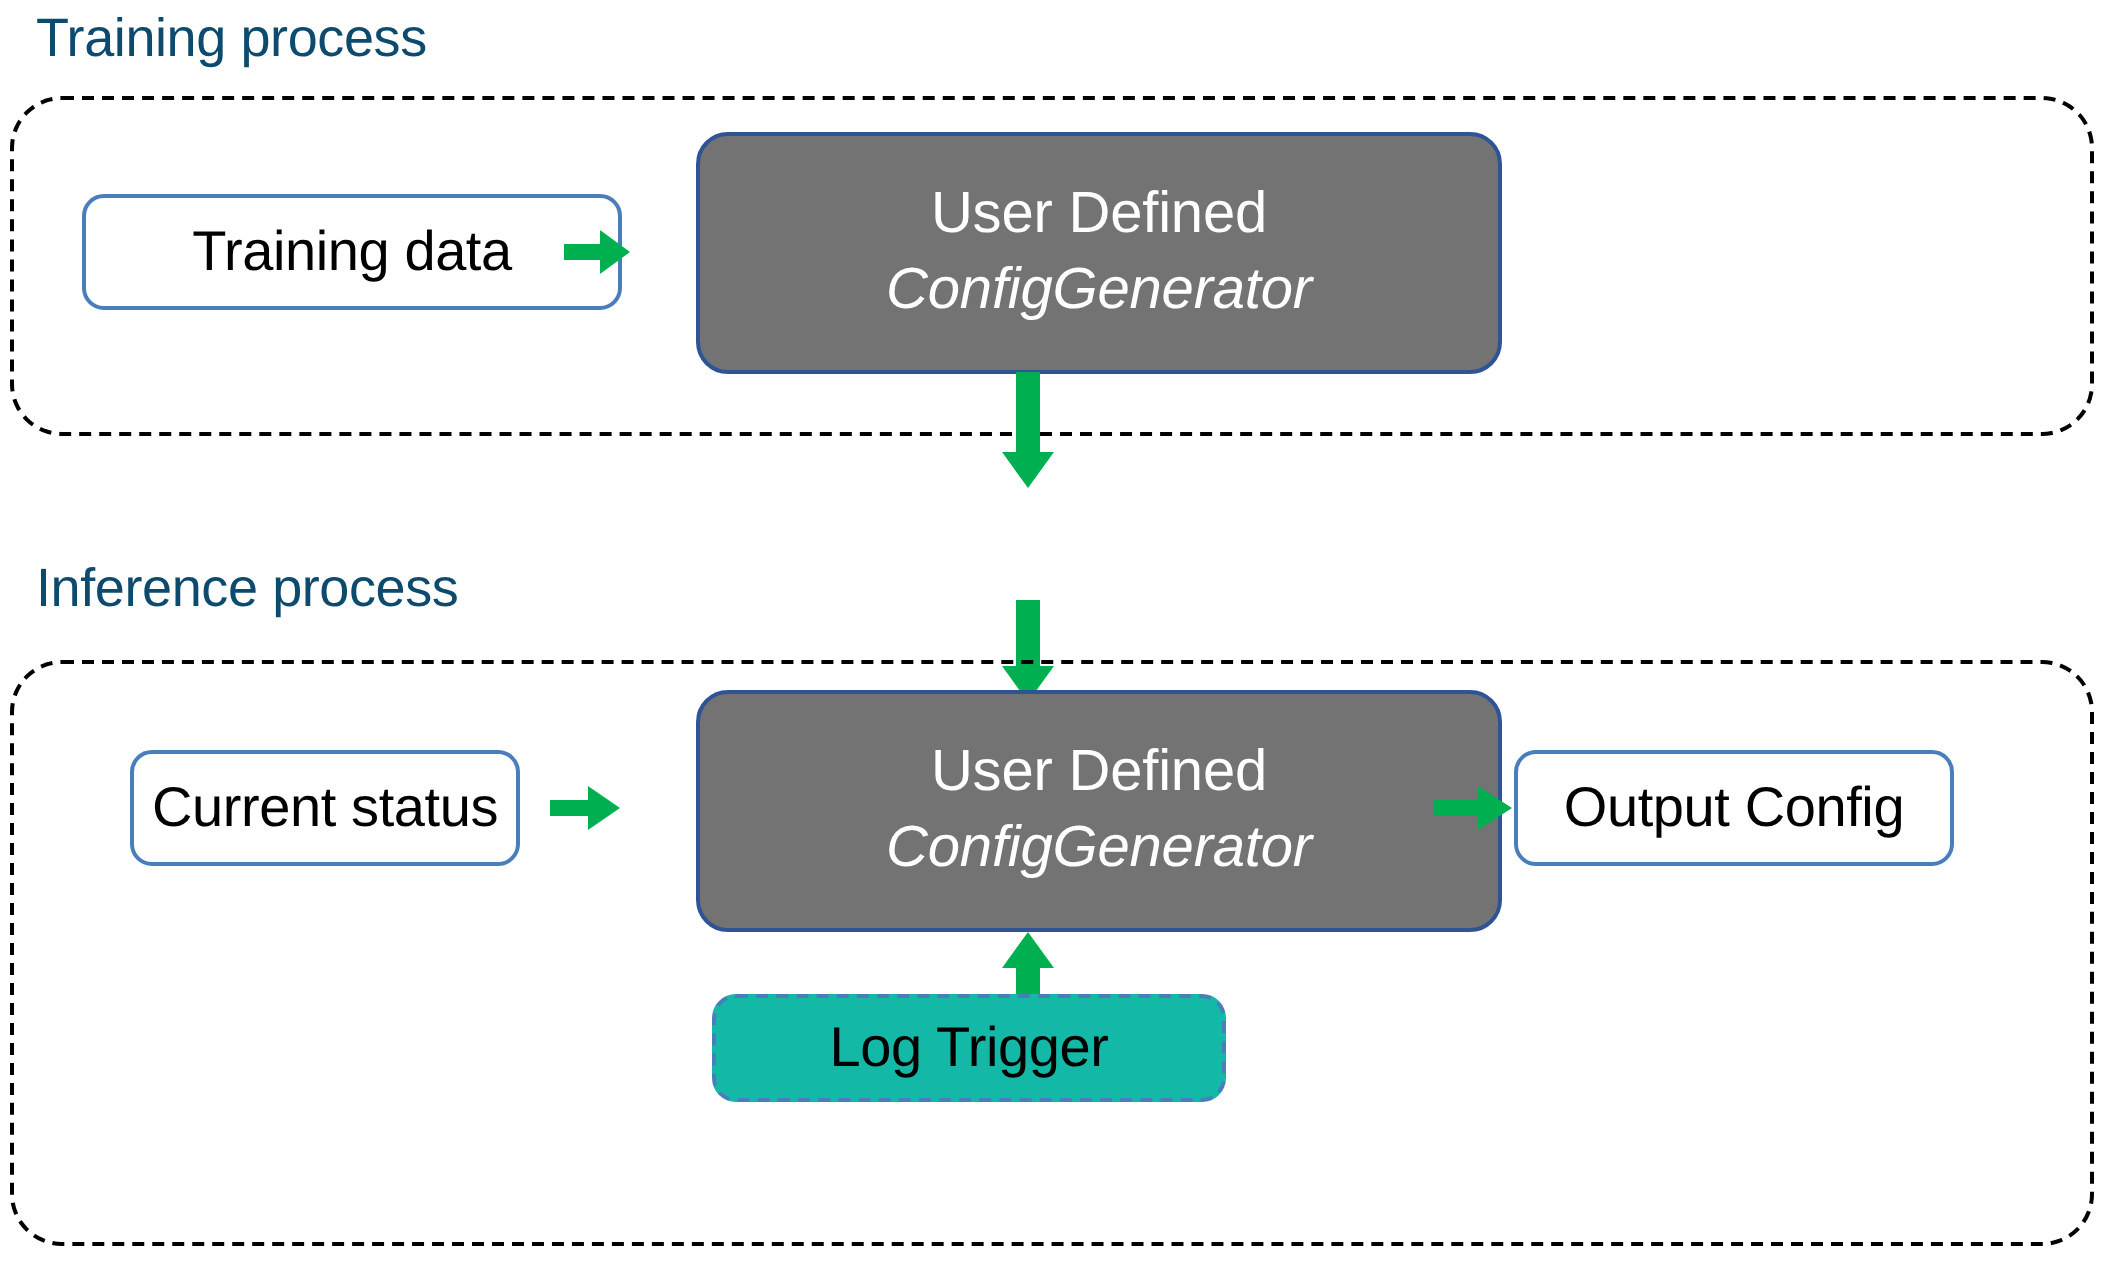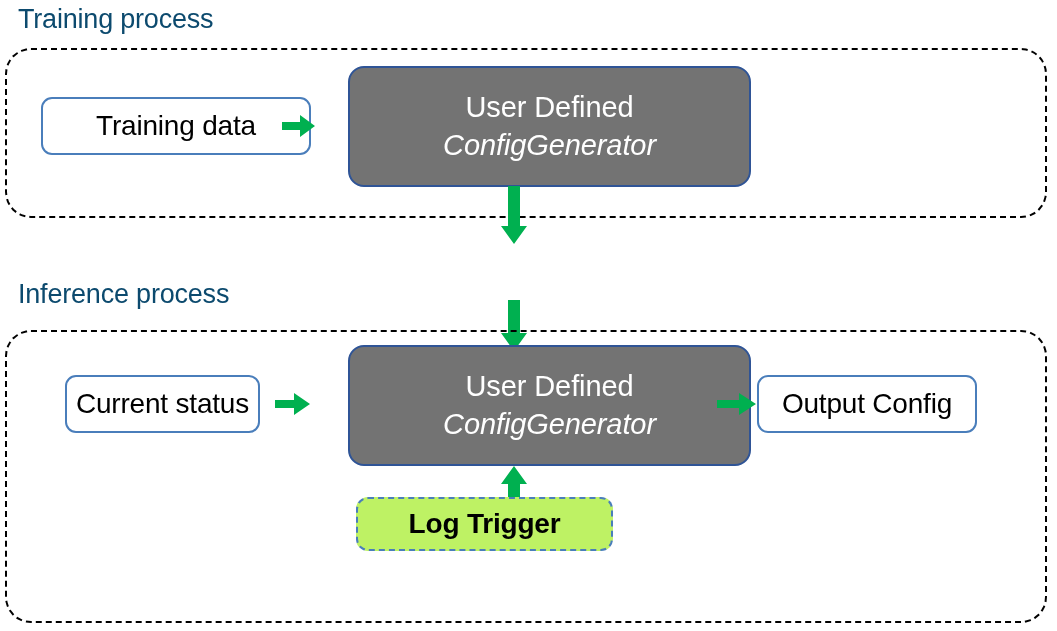--- a/index.html
+++ b/index.html
@@ -73,32 +73,31 @@
     white-space: nowrap;
     letter-spacing: -0.1px;
     margin-left: 36px;
   }
   .filled-box .line2 { margin-top: 2px; font-style: italic; }
 
   
   .trigger-box {
     position: absolute;
     box-sizing: border-box;
-    background: #bef264;
+    background: #14b8a6;
     border: 2px dashed #4a7ebb;
     border-radius: 12px;
     display: flex;
     align-items: center;
     justify-content: center;
     color: #000000;
     font-size: 28px;
     line-height: 1.1;
     white-space: nowrap;
     letter-spacing: -0.2px;
-    font-weight: bold;
   }
 
   
   .arrow {
     position: absolute;
   }
   .arrow svg { display: block; overflow: visible; }
 </style>
 </head>
 <body>

